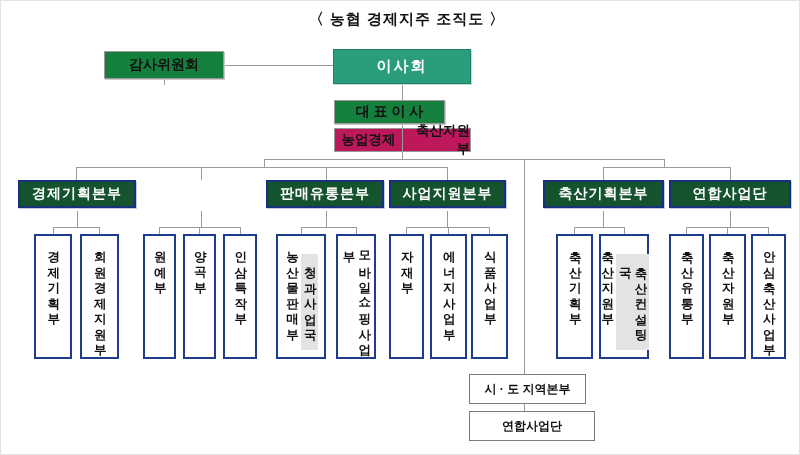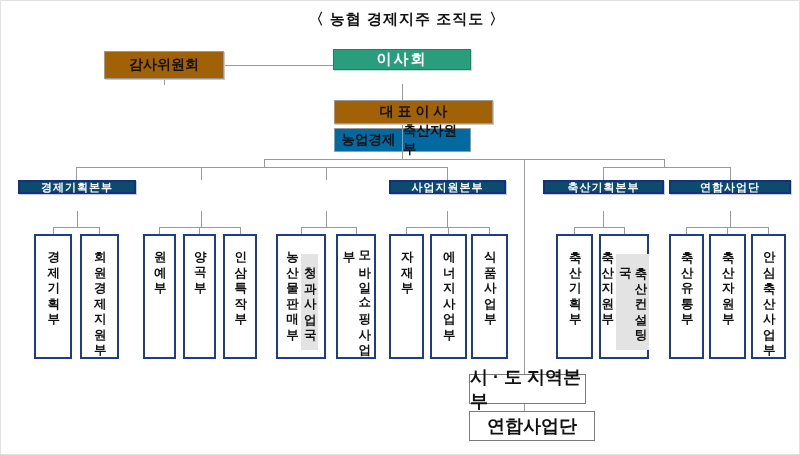--- a/index.html
+++ b/index.html
@@ -11,43 +11,43 @@
   .title {
     position:absolute; top:9px; left:0; width:100%; text-align:center;
     font-size:15px; font-weight:bold; color:#111; letter-spacing:1px;padding-left:14px;
   }
   
   .h, .v { position:absolute; background:#9a9a9a; }
   .h { height:1px; }
   .v { width:1px; }
   
   .gbox {
-    position:absolute; background:#a16207; border:1px solid #9a9a9a;
+    position:absolute; background:#15803d; border:1px solid #9a9a9a;
     display:flex; align-items:center; justify-content:center;
     font-size:14px; font-weight:bold; color:#111;
     box-shadow:1px 1px 0 #c9c9c9;
   }
   .board {
     position:absolute; background:#2a9d7c; border:1px solid #1d8265;
     display:flex; align-items:center; justify-content:center;
     font-size:15px; font-weight:bold; color:#ffffff; letter-spacing:2px;
     box-shadow:1px 1px 0 #bfe0d4;
   }
-  .split { position:absolute; background:#0369a1; border:1px solid #9a9a9a; display:flex; }
+  .split { position:absolute; background:#be185d; border:1px solid #9a9a9a; display:flex;text-align:right; }
   .split span {
     flex:1; display:flex; align-items:center; justify-content:center;
     font-size:13.5px; font-weight:bold; color:#111;
   }
   .split span:last-child { border-left:1px solid #9a9a9a; }
   
   .division {
-    position:absolute; top:179px; height:14px;
-    background:#0c4a6e; border:2px solid #16307e;
-    display:flex; align-items:center; justify-content:center;
-    font-size:11px; font-weight:bold; color:#ffffff; letter-spacing:1px;
+    position:absolute; top:179px; height:28px;
+    background:#14532d; border:2px solid #16307e;
+    display:flex; align-items:center; justify-content:center;
+    font-size:14px; font-weight:bold; color:#ffffff; letter-spacing:1px;
     box-shadow:1px 1px 0 #c4cde2;
   }
   
   .dept {
     position:absolute; top:233px; height:125px;
     background:#ffffff; border:2px solid #1e3c8c;
     display:flex; justify-content:center; align-items:flex-start;
     padding-top:6px;
   }
   .vtext {
@@ -57,21 +57,21 @@
   }
   .dept.wide { gap:1px; padding-top:6px; }
   .badge {
     background:#e3e3e3; color:#111; margin-top:12px;
     padding:4px 1px; height:96px;
   }
   
   .pbox {
     position:absolute; background:#ffffff; border:1.5px solid #7a7a7a;
     display:flex; align-items:center; justify-content:center;
-    font-size:18px; font-weight:bold; color:#111;
+    font-size:12px; font-weight:bold; color:#111;
   }
 </style>
 </head>
 <body>
 
 <div class="canvas">
 
   <div class="title">〈 농협 경제지주 조직도 〉</div>
 
   <div class="h" style="left:223px;top:64px;width:109px"></div>
@@ -120,28 +120,29 @@
   <div class="v" style="left:573px;top:226px;height:7px"></div>
   <div class="v" style="left:623px;top:226px;height:7px"></div>
 
   <div class="v" style="left:729px;top:210px;height:16px"></div>
   <div class="h" style="left:685px;top:226px;width:82px"></div>
   <div class="v" style="left:685px;top:226px;height:7px"></div>
   <div class="v" style="left:726px;top:226px;height:7px"></div>
   <div class="v" style="left:767px;top:226px;height:7px"></div>
 
   <div class="gbox" style="left:103px;top:50px;width:120px;height:28px">감사위원회</div>
-  <div class="board" style="left:332px;top:48px;width:138px;height:21px">이사회</div>
-  <div class="gbox" style="left:333px;top:99px;width:159px;height:24px">대 표 이 사</div>
+  <div class="board" style="left:332px;top:48px;width:138px;height:35px">이사회</div>
+  <div class="gbox" style="left:333px;top:99px;width:111px;height:24px">대 표 이 사</div>
   <div class="split" style="left:333px;top:127px;width:137px;height:24px">
     <span>농업경제</span>
     <span>축산자원부</span>
   </div>
 
   <div class="division" style="left:17px;width:118px">경제기획본부</div>
+  <div class="division" style="left:265px;width:118px">판매유통본부</div>
   <div class="division" style="left:542px;width:121px">축산기획본부</div>
   <div class="division" style="left:388px;width:117px">사업지원본부</div>
   <div class="division" style="left:668px;width:122px">연합사업단</div>
 
   <div class="dept" style="left:33px;width:38px">
     <span class="vtext">경제기획부</span>
   </div>
   <div class="dept" style="left:79px;width:39px">
     <span class="vtext">회원경제지원부</span>
   </div>

